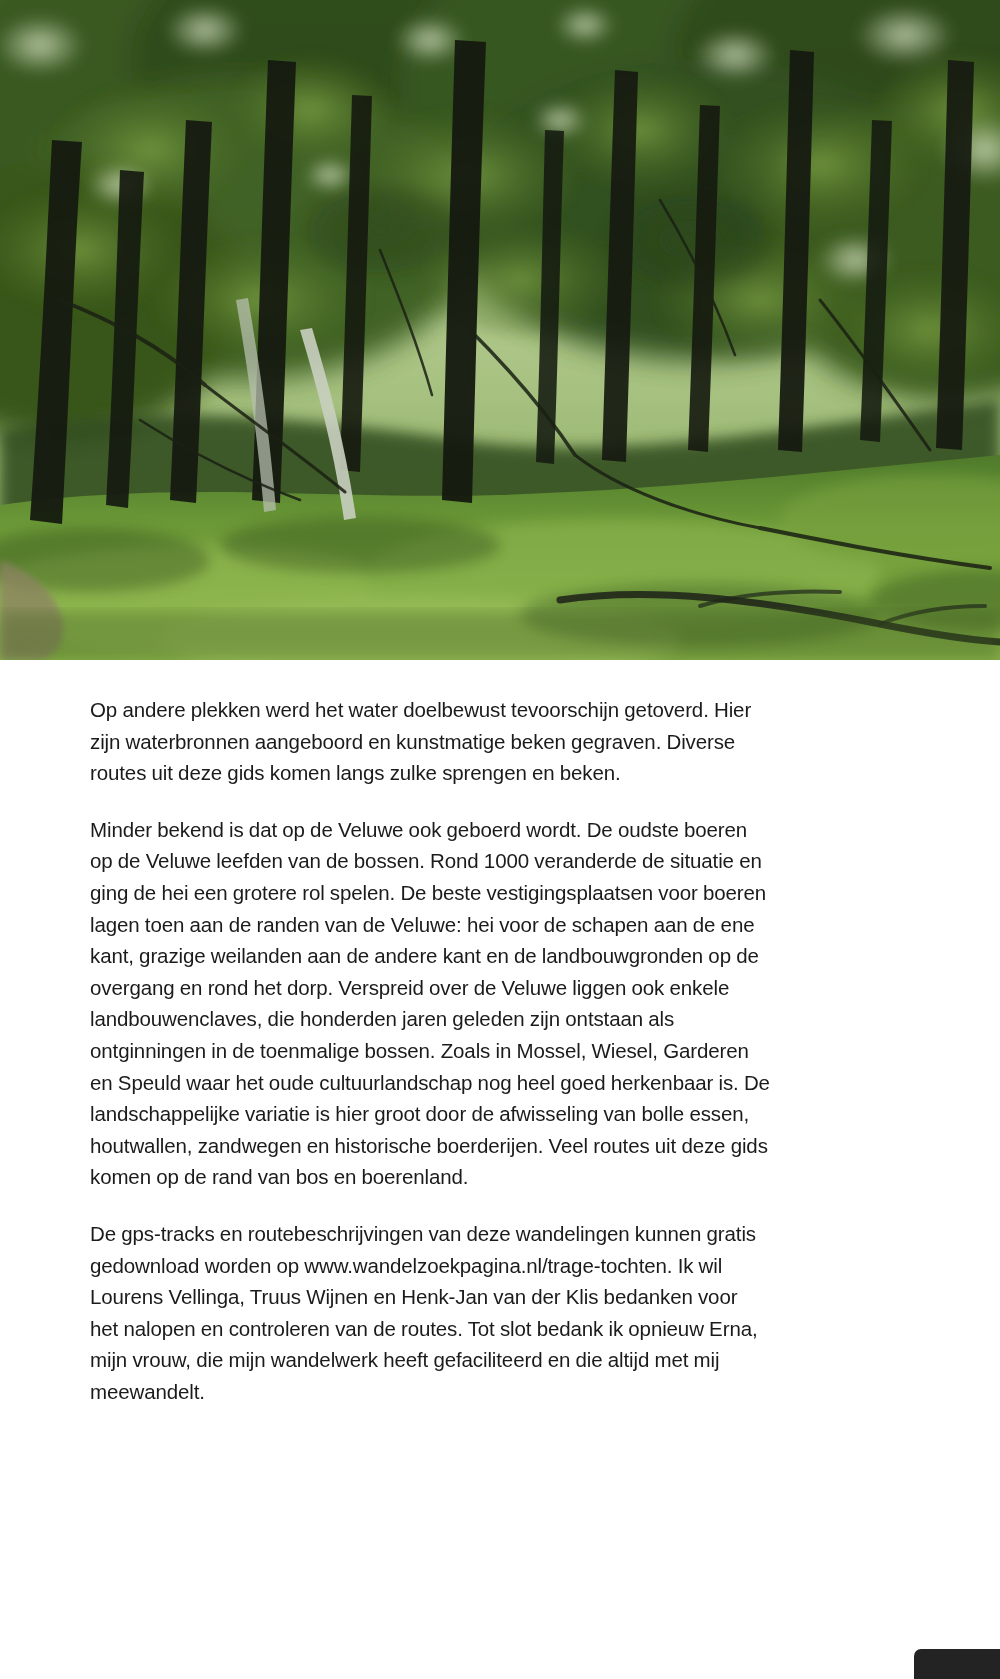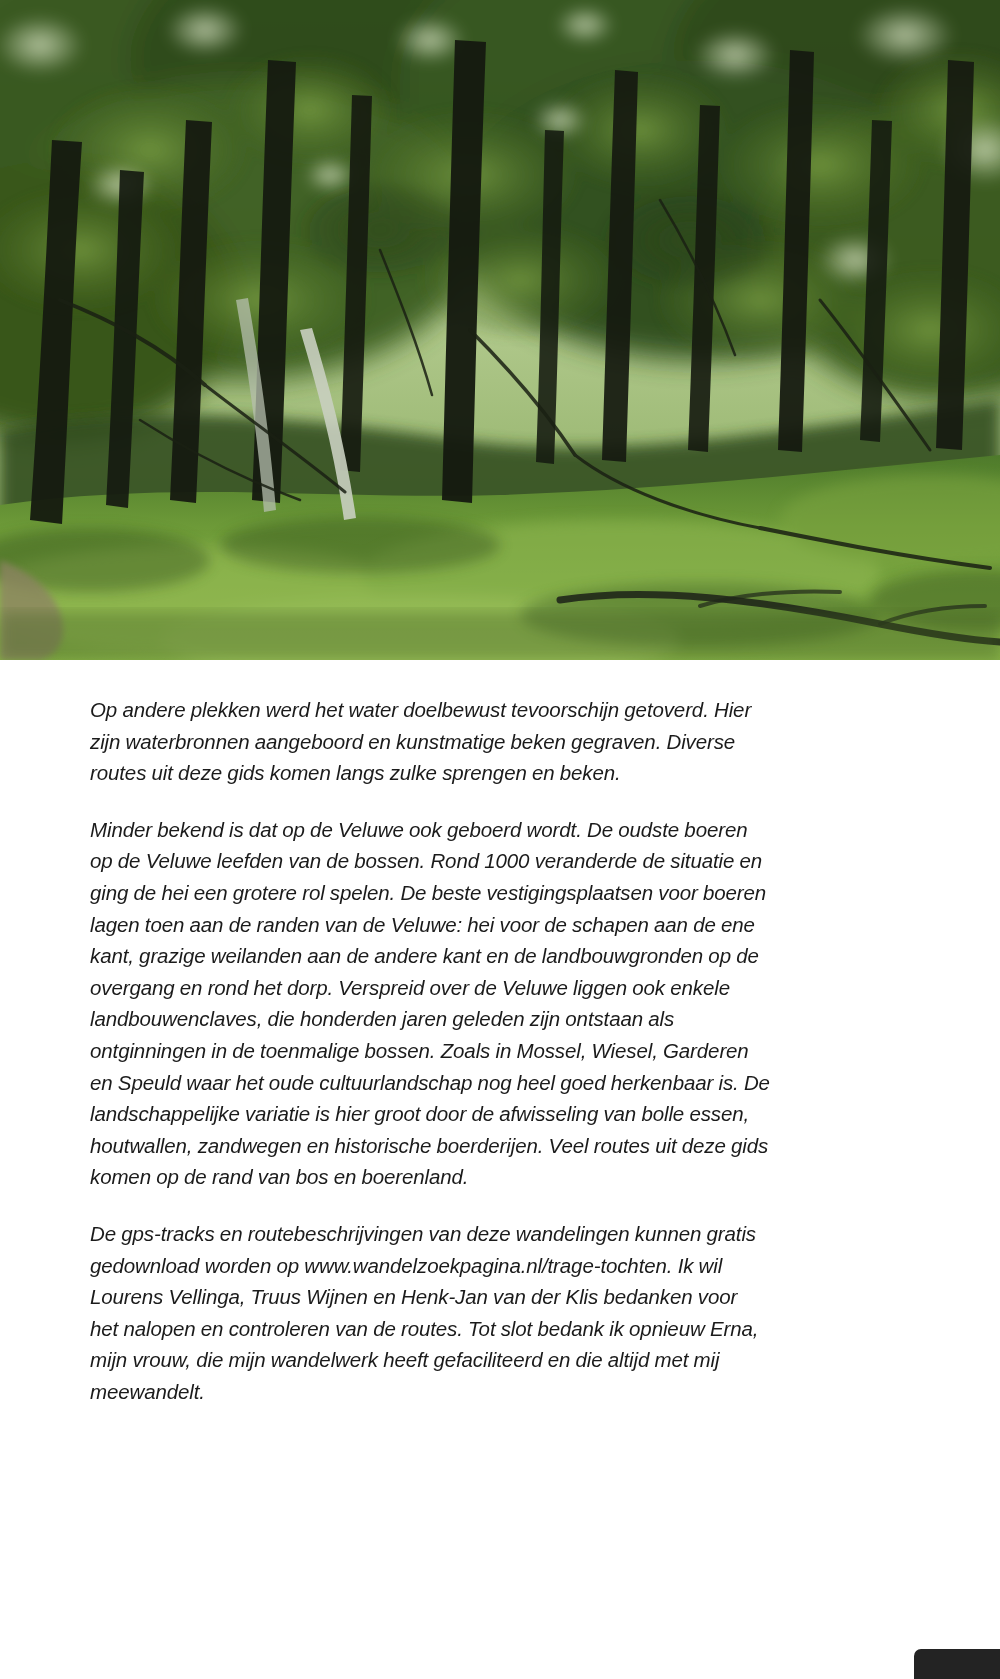--- a/index.html
+++ b/index.html
@@ -38,21 +38,20 @@
     width: 1000px;
     height: 660px;
   }
 
   
   .text-column {
     position: absolute;
     left: 90px;
     top: 694px;
     width: 680px;
-    font-style: italic;
   }
 
   .para {
     font-family: "Liberation Sans", sans-serif;
     font-size: 20.5px;
     line-height: 31.6px;
     color: #1b1b1b;
     letter-spacing: -0.12px;
     margin: 0;
     word-spacing: -0.3px;

